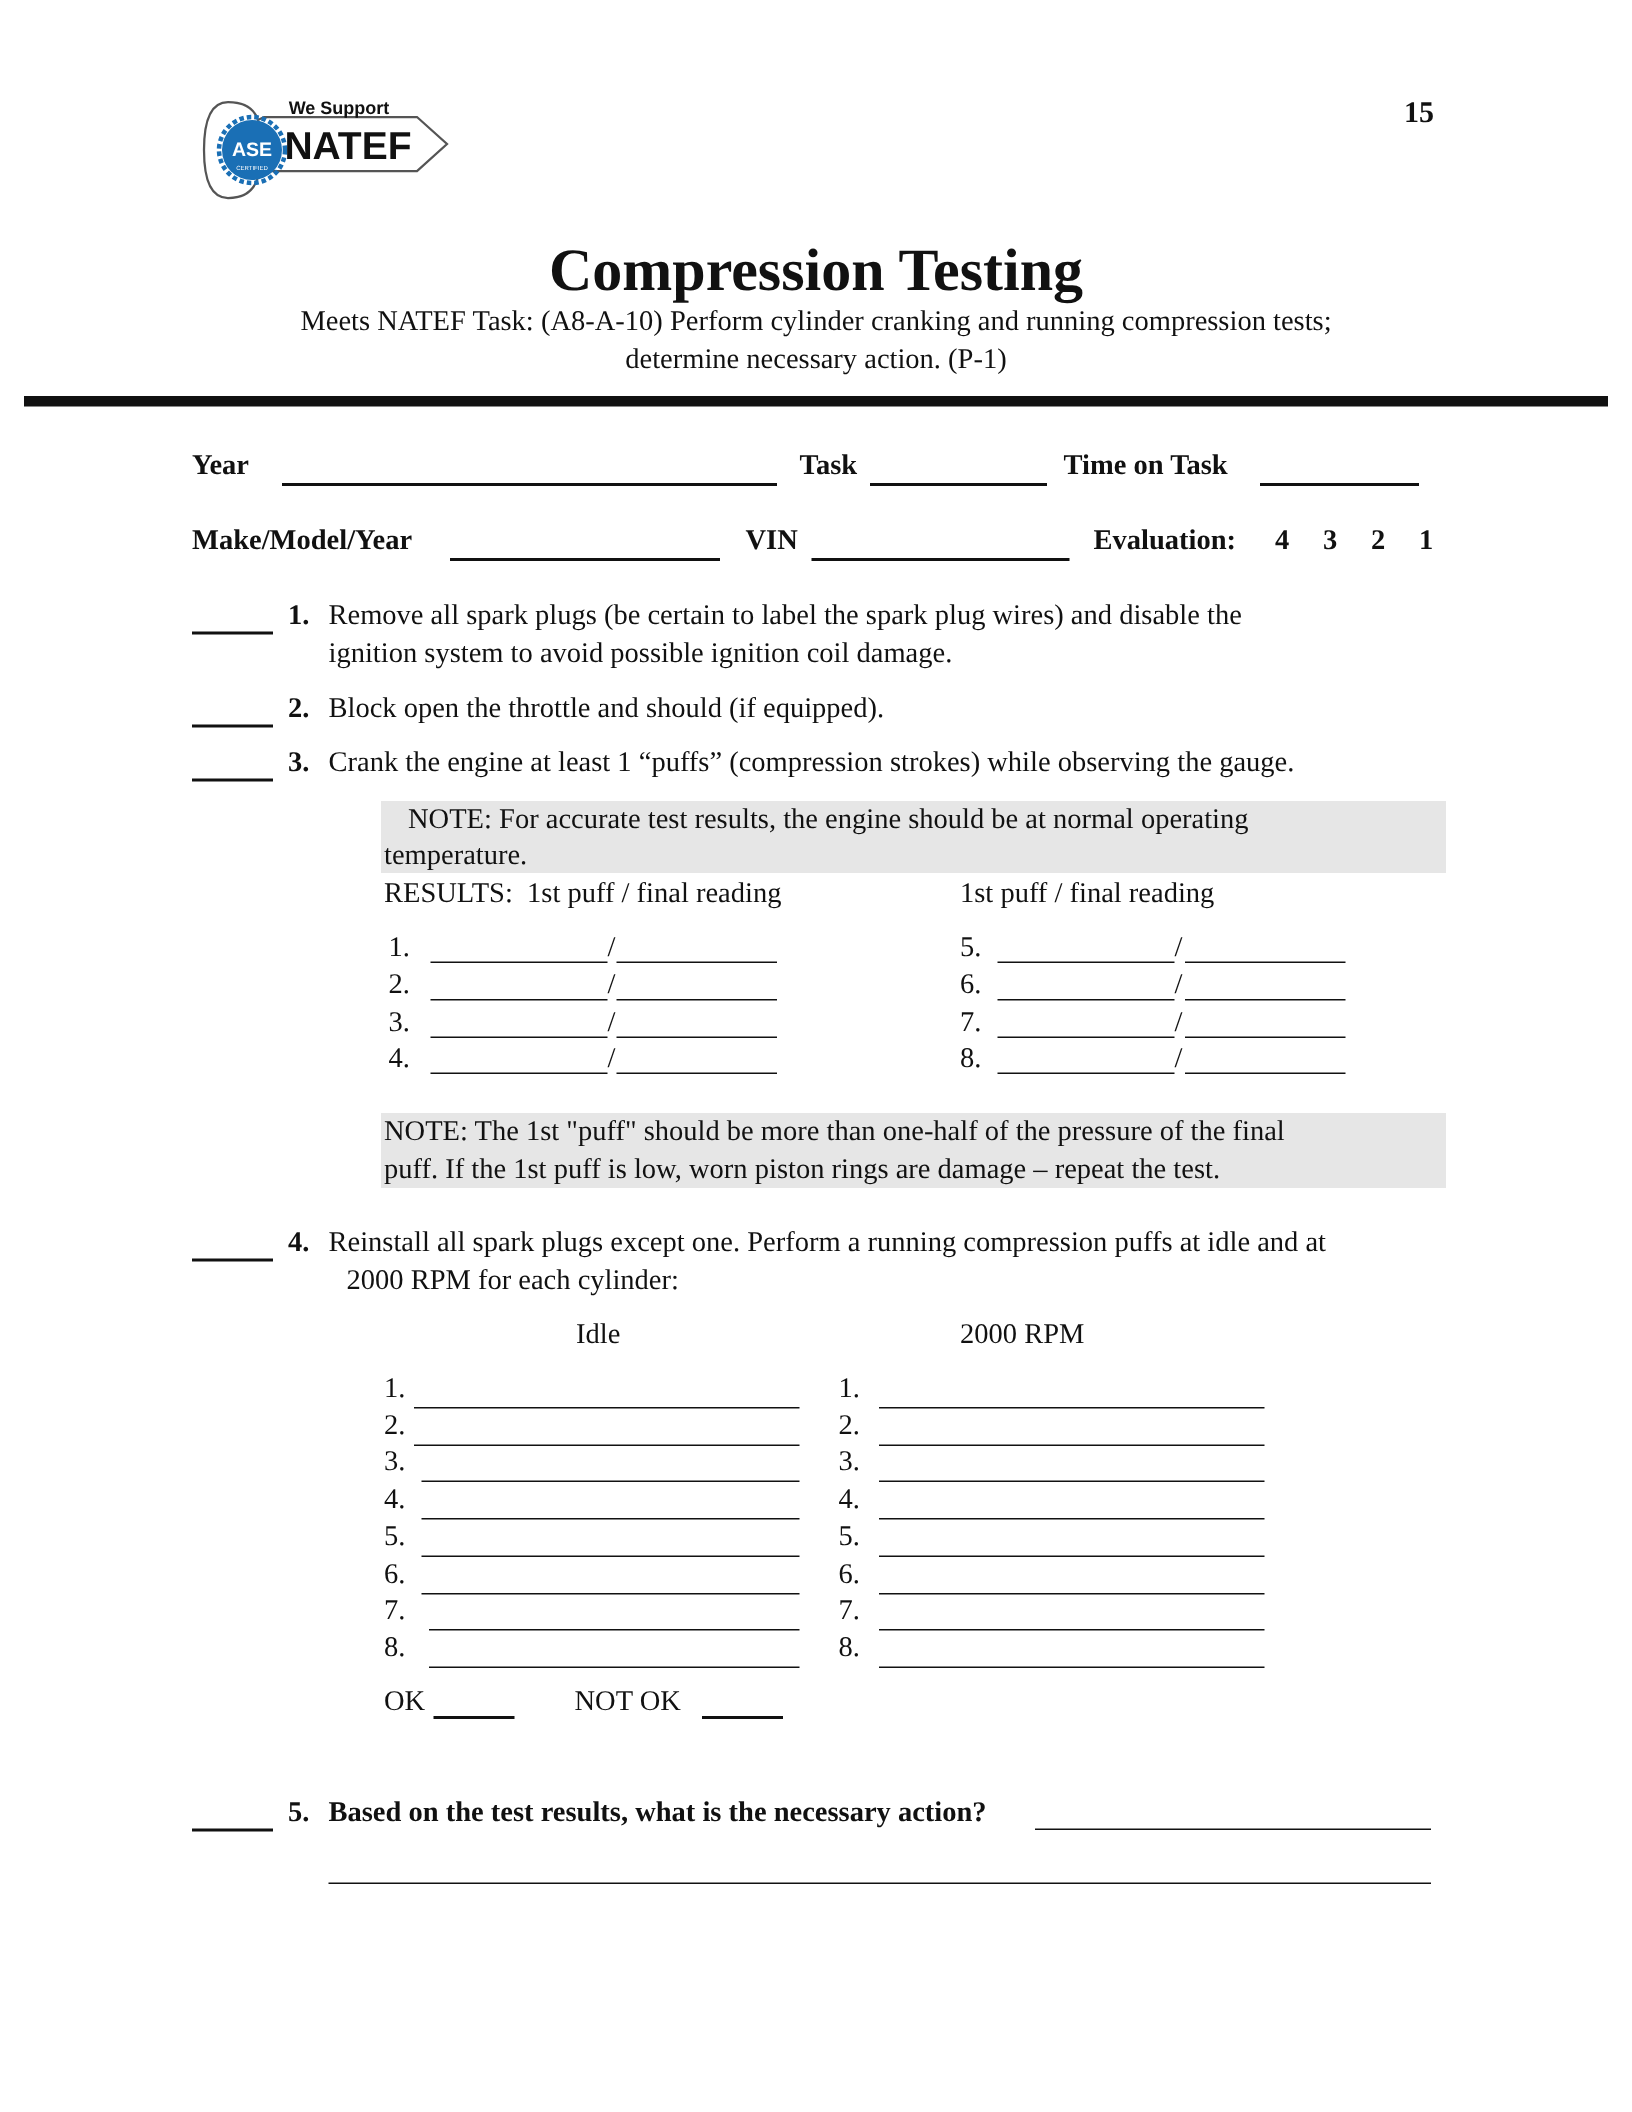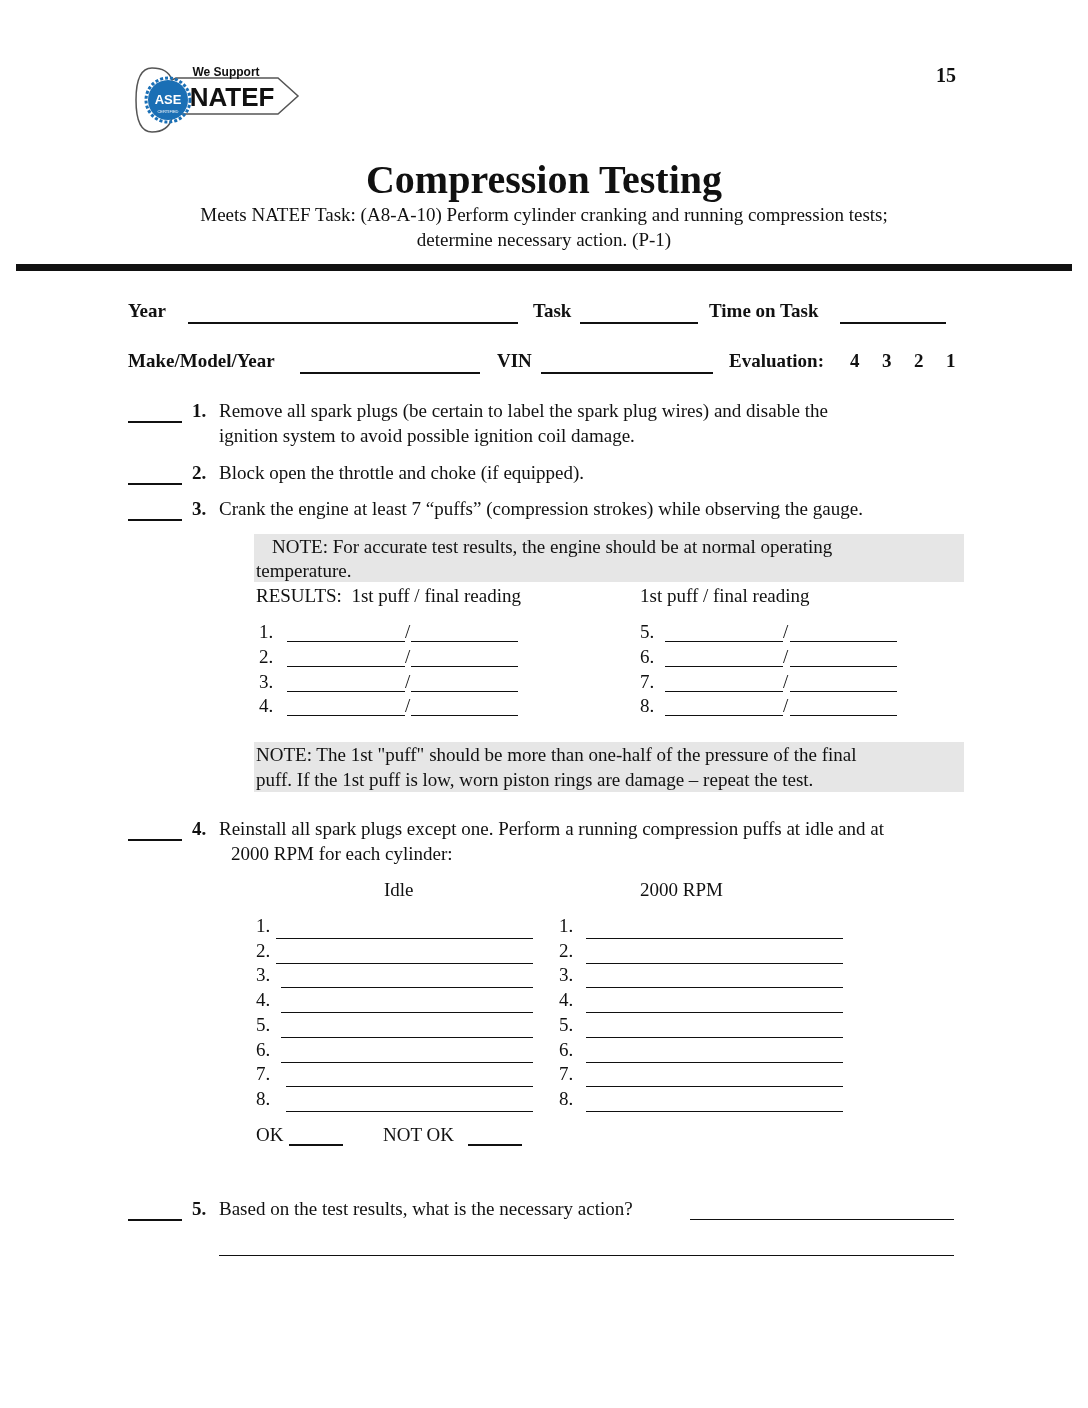--- a/index.html
+++ b/index.html
@@ -68,25 +68,25 @@
 <div class="abs info" style="left:914px; top:350px;">2</div>
 <div class="abs info" style="left:946px; top:350px;">1</div>
 
 <div class="abs step-blank" style="left:128px; top:421px;"></div>
 <div class="abs step-num" style="left:192px; top:400px;">1.</div>
 <div class="abs step-text" style="left:219px; top:400px;">Remove all spark plugs (be certain to label the spark plug wires) and disable the</div>
 <div class="abs step-text" style="left:219px; top:425px;">ignition system to avoid possible ignition coil damage.</div>
 
 <div class="abs step-blank" style="left:128px; top:483px;"></div>
 <div class="abs step-num" style="left:192px; top:462px;">2.</div>
-<div class="abs step-text" style="left:219px; top:462px;">Block open the throttle and choke (if equipped).</div>
+<div class="abs step-text" style="left:219px; top:462px;">Block open the throttle and should (if equipped).</div>
 
 <div class="abs step-blank" style="left:128px; top:519px;"></div>
 <div class="abs step-num" style="left:192px; top:498px;">3.</div>
-<div class="abs step-text" style="left:219px; top:498px;">Crank the engine at least 7 “puffs” (compression strokes) while observing the gauge.</div>
+<div class="abs step-text" style="left:219px; top:498px;">Crank the engine at least 1 “puffs” (compression strokes) while observing the gauge.</div>
 
 <div class="abs note" style="top:534px; height:48px;"></div>
 <div class="abs step-text" style="left:256px; top:536px;margin-left:16px;"><span class="b">NOTE:</span><span>  For accurate test results, the engine should be at normal operating</span></div>
 <div class="abs step-text" style="left:256px; top:560px;">temperature.</div>
 
 <div class="abs step-text b" style="left:256px; top:585px;"><span>RESULTS:</span>&nbsp; <span>1st puff / final reading</span></div>
 <div class="abs step-text b" style="left:640px; top:585px;">1st puff / final reading</div>
 
 <div id="results-left">
     <div class="abs" style="left:259px; top:621px;">1.</div>
@@ -172,15 +172,15 @@
       <div class="abs fill" style="left:586px; top:1110.9px; width:257px;"></div>
   </div>
 
 <div class="abs b" style="left:256px; top:1124px;">OK</div>
 <div class="abs fill" style="left:289px; top:1144px; width:54px; border-bottom-width:2px;"></div>
 <div class="abs b" style="left:383px; top:1124px;">NOT OK</div>
 <div class="abs fill" style="left:468px; top:1144px; width:54px; border-bottom-width:2px;"></div>
 
 <div class="abs step-blank" style="left:128px; top:1219px;"></div>
 <div class="abs step-num" style="left:192px; top:1198px;">5.</div>
-<div class="abs step-text" style="left:219px; top:1198px;">Based on the test results, what is the necessary action?</div>
+<div class="abs step-text" style="left:219px; top:1198px;font-weight:bold;">Based on the test results, what is the necessary action?</div>
 <div class="abs fill" style="left:690px; top:1219px; width:264px;"></div>
 <div class="abs fill" style="left:219px; top:1255px; width:735px;"></div>
 
 </body></html>

